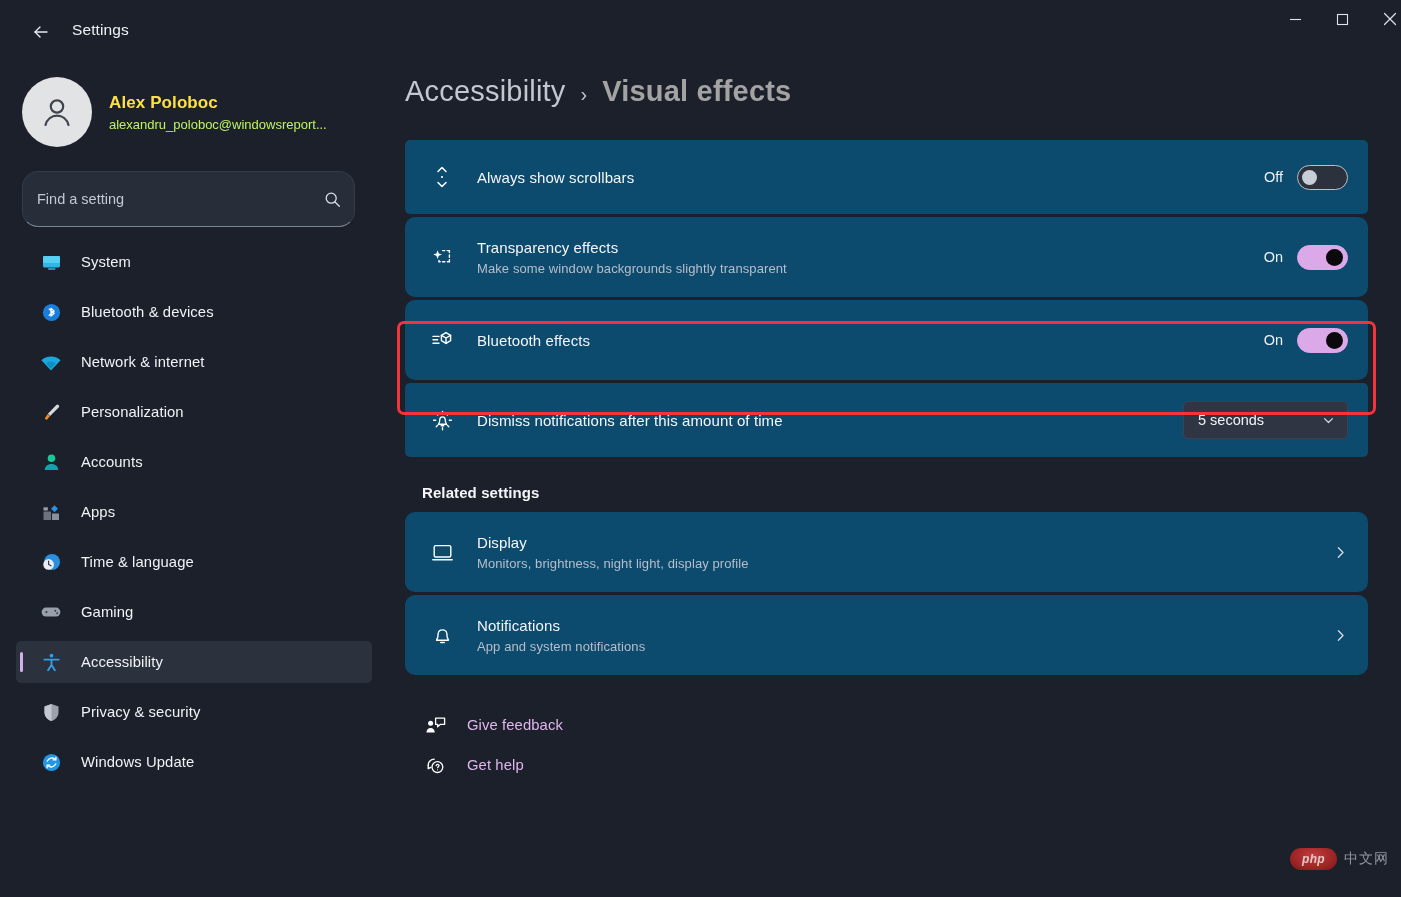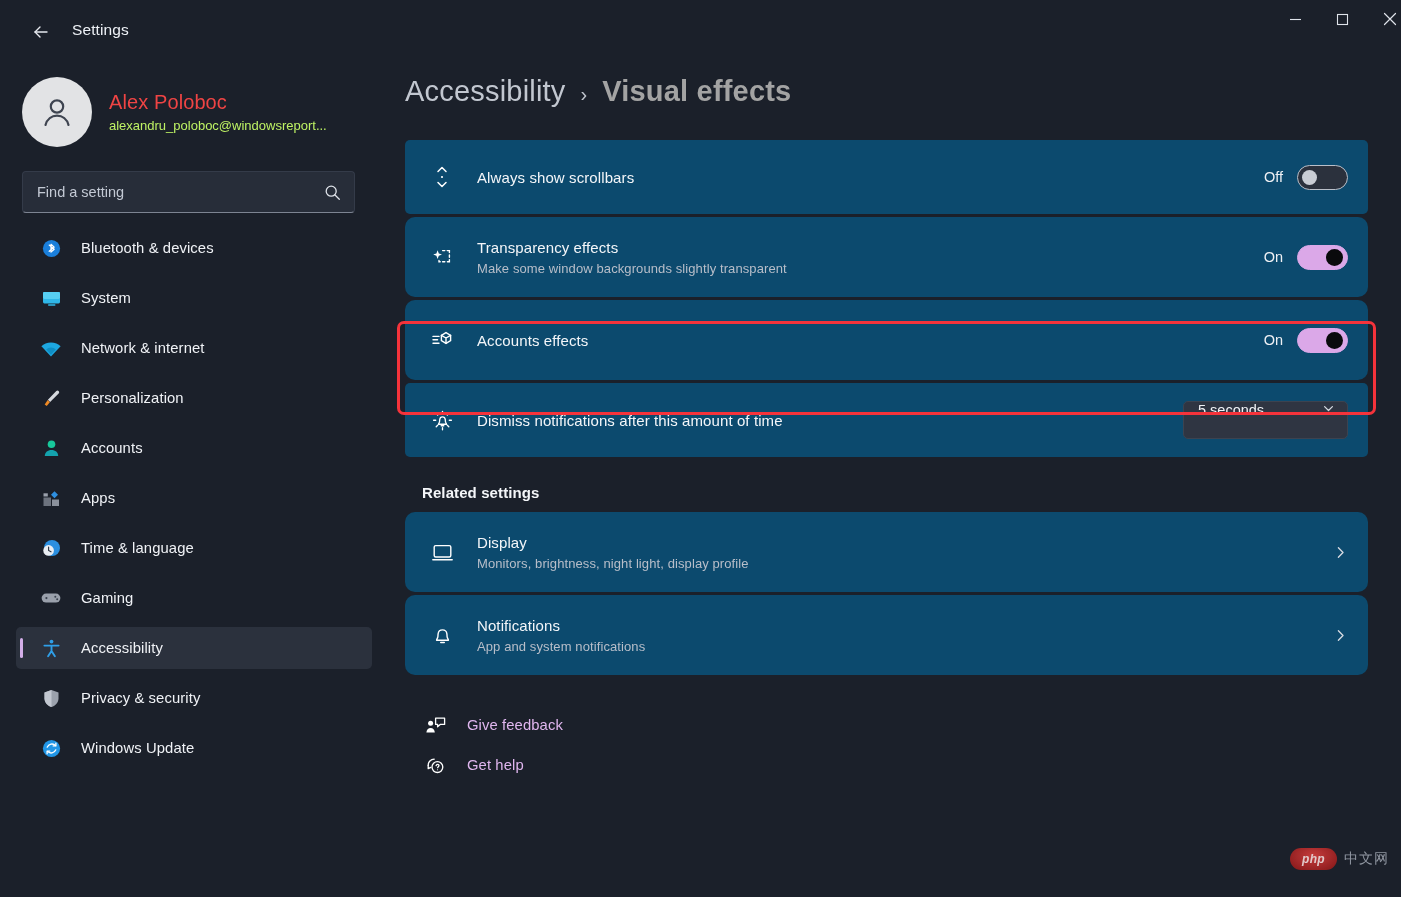--- a/index.html
+++ b/index.html
@@ -71,43 +71,43 @@
   }
   .avatar {
     width: 70px; height: 70px;
     border-radius: 50%;
     background: #e2e3e5;
     display: flex; align-items: center; justify-content: center;
     flex: none;
   }
   .account-text { margin-left: 17px; min-width: 0; }
   .account-name {
-    font-size: 20px;
-    font-weight: normal;
-    color: #ef4444;
+    font-size: 17px;
+    font-weight: bold;
+    color: #fde047;
     letter-spacing: .1px;
   }
   .account-mail {
     font-size: 13px;
     color: #bef264;
     margin-top: 4px;
     white-space: nowrap;
     overflow: hidden;
     text-overflow: ellipsis;
     max-width: 262px;
   }
 
   .search-wrap {
     margin: 17px 0 0 22px;
     width: 333px;
-    height: 42px;
+    height: 56px;
     background: #272d39;
     border: 1px solid #343b49;
     border-bottom: 1px solid #7d8492;
-    border-radius: 4px;
+    border-radius: 16px;
     display: flex;
     align-items: center;
     position: relative;
   }
   .search-input {
     flex: 1;
     background: transparent;
     border: none;
     outline: none;
     font-family: "Liberation Sans", sans-serif;
@@ -270,20 +270,21 @@
   }
 
   
   .dropdown {
     width: 165px;
     height: 38px;
     background: #2f3542;
     border: 1px solid #3c4350;
     border-radius: 5px;
     display: flex;
+    align-items: center;
     justify-content: space-between;
     padding: 0 12px 0 14px;
   }
   .dropdown-value { font-size: 14.5px; color: #f0f2f6; }
   .dropdown-chevron { color: #d6dae1; display: flex; }
 
   .section-head {
     margin: 27px 0 11px 17px;
     font-size: 15px;
     font-weight: bold;
@@ -394,36 +395,36 @@
             <path d="M11 11l4.3 4.3"></path>
         </svg>
       </span>
     </div>
 
     <div class="nav">
 
       <div class="nav-item">
         <span class="nav-icon">
           <svg width="21" height="21" viewBox="0 0 21 21">
-              <circle cx="10.5" cy="10.5" r="8.6" fill="#1a7fdb"></circle>
-              <path d="M8.2 7.1l5 4.1-3.2 2.8V6.3l3.2 2.8-5 4.2" fill="none" stroke="#fff" stroke-width="1.25" stroke-linejoin="round" stroke-linecap="round"></path>
-            </svg>
-        </span>
-        <span class="nav-label">Bluetooth &amp; devices</span>
-      </div>
-
-      <div class="nav-item">
-        <span class="nav-icon">
-          <svg width="21" height="21" viewBox="0 0 21 21">
               <rect x="2" y="4" width="17" height="11.5" rx="1.4" fill="#2fb7e8"></rect>
               <rect x="2" y="4" width="17" height="7" rx="1.4" fill="#57cff2"></rect>
               <rect x="7" y="16.3" width="7.5" height="1.4" rx=".7" fill="#2fb7e8"></rect>
             </svg>
         </span>
         <span class="nav-label">System</span>
+      </div>
+
+      <div class="nav-item">
+        <span class="nav-icon">
+          <svg width="21" height="21" viewBox="0 0 21 21">
+              <circle cx="10.5" cy="10.5" r="8.6" fill="#1a7fdb"></circle>
+              <path d="M8.2 7.1l5 4.1-3.2 2.8V6.3l3.2 2.8-5 4.2" fill="none" stroke="#fff" stroke-width="1.25" stroke-linejoin="round" stroke-linecap="round"></path>
+            </svg>
+        </span>
+        <span class="nav-label">Bluetooth &amp; devices</span>
       </div>
 
       <div class="nav-item">
         <span class="nav-icon">
           <svg width="22" height="22" viewBox="0 0 22 22">
               <path d="M11 5.4c3.9 0 7.4 1.6 9.6 3.9L11 19.5 1.4 9.3C3.6 7 7.1 5.4 11 5.4z" fill="#1da7e0"></path>
               <path d="M11 10.6c1.9 0 3.6.8 4.8 2L11 17.8 6.2 12.6c1.2-1.2 2.9-2 4.8-2z" fill="#0f8ec4"></path>
             </svg>
         </span>
         <span class="nav-label">Network &amp; internet</span>
@@ -569,21 +570,21 @@
 
       <div class="card h80">
         <span class="card-icon">
           <svg width="24" height="24" viewBox="0 0 24 24" fill="none" stroke="currentColor" stroke-width="1.4" stroke-linecap="round">
             <path d="M3 8.4h6M3 11.8h4.6M3 15.2h6"></path>
             <path d="M16 4.6l4.6 2.7v5.4L16 15.4l-4.6-2.7V7.3z"></path>
             <path d="M16 10v5.4M16 10l4.6-2.7M16 10l-4.6-2.7"></path>
           </svg>
         </span>
         <div class="card-body">
-          <div class="card-title">Accounts effects</div>
+          <div class="card-title">Bluetooth effects</div>
         </div>
         <div class="card-right">
           <span class="toggle-state">On</span>
           <span class="switch on">
               <span class="knob"></span>
             </span>
         </div>
       </div>
 
       <div class="card h74">

